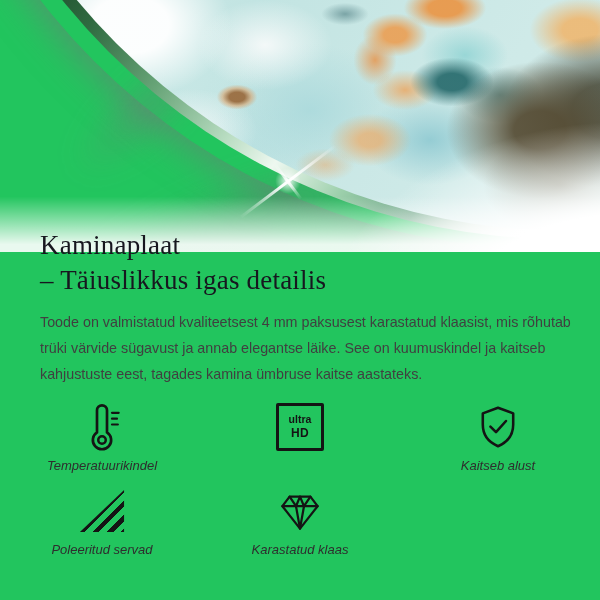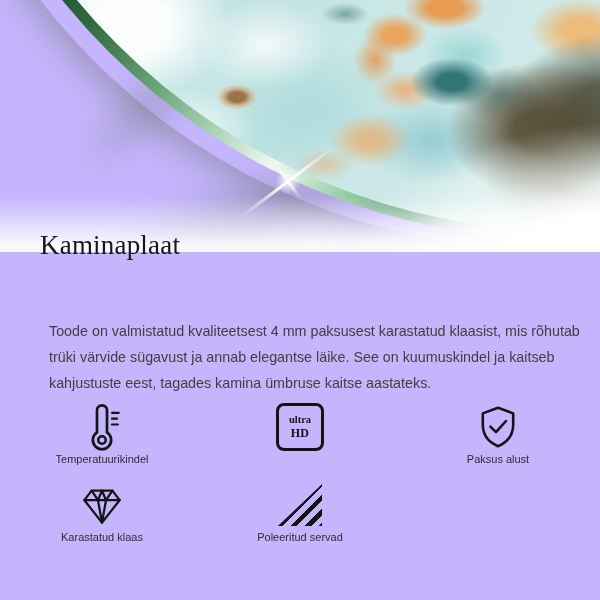--- a/index.html
+++ b/index.html
@@ -1,16 +1,16 @@
 <!DOCTYPE html>
 <html><head>
 <meta charset="utf-8">
 <style>
   html,body{margin:0;padding:0;background:#fff;}
-  .page{position:relative;width:600px;height:600px;background:#c4b5fd;overflow:hidden;
+  .page{position:relative;width:600px;height:600px;background:#22c55e;overflow:hidden;
         font-family:"Liberation Sans",sans-serif;}
 
   
   .hero{position:absolute;top:0;left:0;width:600px;height:252px;overflow:hidden;}
 
   .shadow-ellipse{position:absolute;left:30px;top:160px;width:460px;height:110px;border-radius:50%;
     background:radial-gradient(closest-side,rgba(110,110,115,0.38),rgba(110,110,115,0) 85%);
     filter:blur(14px);transform:rotate(-20deg);}
   .shadow-ellipse2{position:absolute;left:30px;top:65px;width:240px;height:80px;border-radius:50%;
     background:radial-gradient(closest-side,rgba(118,118,124,0.35),rgba(118,118,124,0) 85%);
@@ -61,32 +61,32 @@
 
   .fade-overlay{position:absolute;inset:0;
     background:
       radial-gradient(430px 310px at 625px 345px, #fff 42%, rgba(255,255,255,0) 72%),
       linear-gradient(to bottom, rgba(255,255,255,0) 78%, rgba(255,255,255,0.9) 97%);}
 
   
   .title{position:absolute;left:40px;top:228px;margin:0;
     font-family:"Liberation Serif","DejaVu Serif",serif;font-weight:400;
     font-size:27px;line-height:34.5px;color:#17171f;letter-spacing:0.2px;}
-  .desc{position:absolute;left:40px;top:309px;width:532px;margin:9px;
+  .desc{position:absolute;left:40px;top:309px;width:532px;margin:0;
     font-size:14.3px;line-height:26px;color:#404040;}
 
   
   .features{position:absolute;left:0;top:402px;width:600px;display:grid;
     grid-template-columns:204px 192px 204px;row-gap:13px;}
   .feature{display:flex;flex-direction:column;align-items:center;}
   .icon-box{height:50px;display:flex;align-items:center;justify-content:center;}
-  .feature-label{margin-top:0;font-size:11px;color:#2e2e2e;line-height:15px;}
+  .feature-label{margin-top:6px;font-size:13px;color:#2e2e2e;line-height:15px;font-style:italic;}
 
-  .hd-box{width:42px;height:42px;border:3px solid #141414;border-radius:8px;
-    display:flex;flex-direction:column;align-items:center;justify-content:center;color:#141414;font-family:Liberation Serif, serif;}
+  .hd-box{width:42px;height:42px;border:3px solid #141414;border-radius:2px;
+    display:flex;flex-direction:column;align-items:center;justify-content:center;color:#141414;}
   .hd-top{font-size:10.5px;font-weight:700;line-height:11px;}
   .hd-bottom{font-size:12px;font-weight:800;line-height:16px;letter-spacing:0.3px;}
 
   .stripes{width:46px;height:44px;
     background:repeating-linear-gradient(135deg,#141414 0 4.5px,rgba(0,0,0,0) 4.5px 10px);
     clip-path:polygon(2% 98%, 98% 2%, 98% 98%);}
 
   svg.icon{display:block;}
 </style>
 </head>
@@ -101,21 +101,21 @@
     <div class="plate-edge"></div>
     <div class="plate-face"></div>
     <div class="sparkle">
       <div class="ray1"></div>
         <div class="ray2"></div>
         <div class="glow"></div>
     </div>
     <div class="fade-overlay"></div>
   </div>
 
-  <h1 class="title"><span>Kaminaplaat</span><br></h1>
+  <h1 class="title"><span>Kaminaplaat</span><br><span>– Täiuslikkus igas detailis</span></h1>
 
   <p class="desc">Toode on valmistatud kvaliteetsest 4 mm paksusest karastatud klaasist, mis rõhutab trüki värvide sügavust ja annab elegantse läike. See on kuumuskindel ja kaitseb kahjustuste eest, tagades kamina ümbruse kaitse aastateks.</p>
 
   <div class="features">
 
     <div class="feature">
       <div class="icon-box">
         <svg class="icon" width="50" height="50" viewBox="0 0 60 60" fill="none" stroke="#141414" stroke-width="3.2" stroke-linecap="round" stroke-linejoin="round">
           <path d="M24,10 a6,6 0 0 1 12,0 V36.5 a11,11 0 1 1 -12,0 Z"></path>
           <circle cx="30" cy="45.5" r="4.5" stroke-width="3"></circle>
@@ -136,37 +136,37 @@
       </div>
     </div>
 
     <div class="feature">
       <div class="icon-box">
         <svg class="icon" width="48" height="48" viewBox="0 0 60 60" fill="none" stroke="#141414" stroke-width="3.2" stroke-linecap="round" stroke-linejoin="round">
           <path d="M30,6 L49,13 V27 C49,41 41,49.5 30,54 C19,49.5 11,41 11,27 V13 Z"></path>
           <path d="M20.5,29.5 L27.5,36.5 L40,22.5"></path>
         </svg>
       </div>
-      <div class="feature-label">Paksus alust</div>
+      <div class="feature-label">Kaitseb alust</div>
+    </div>
+
+    <div class="feature">
+      <div class="icon-box">
+        <div class="stripes"></div>
+      </div>
+      <div class="feature-label">Poleeritud servad</div>
     </div>
 
     <div class="feature">
       <div class="icon-box">
         <svg class="icon" width="48" height="48" viewBox="0 0 60 60" fill="none" stroke="#141414" stroke-width="2.8" stroke-linecap="round" stroke-linejoin="round">
           <path d="M17,12 L43,12 L52,24 L30,52 L8,24 Z"></path>
           <path d="M8,24 L52,24"></path>
           <path d="M17,12 L25,24 M43,12 L35,24 M30,12 L25,24 M30,12 L35,24"></path>
           <path d="M25,24 L30,52 M35,24 L30,52"></path>
         </svg>
       </div>
       <div class="feature-label">Karastatud klaas</div>
     </div>
 
-    <div class="feature">
-      <div class="icon-box">
-        <div class="stripes"></div>
-      </div>
-      <div class="feature-label">Poleeritud servad</div>
-    </div>
-
 
   </div>
 </div>
 
 </body></html>

